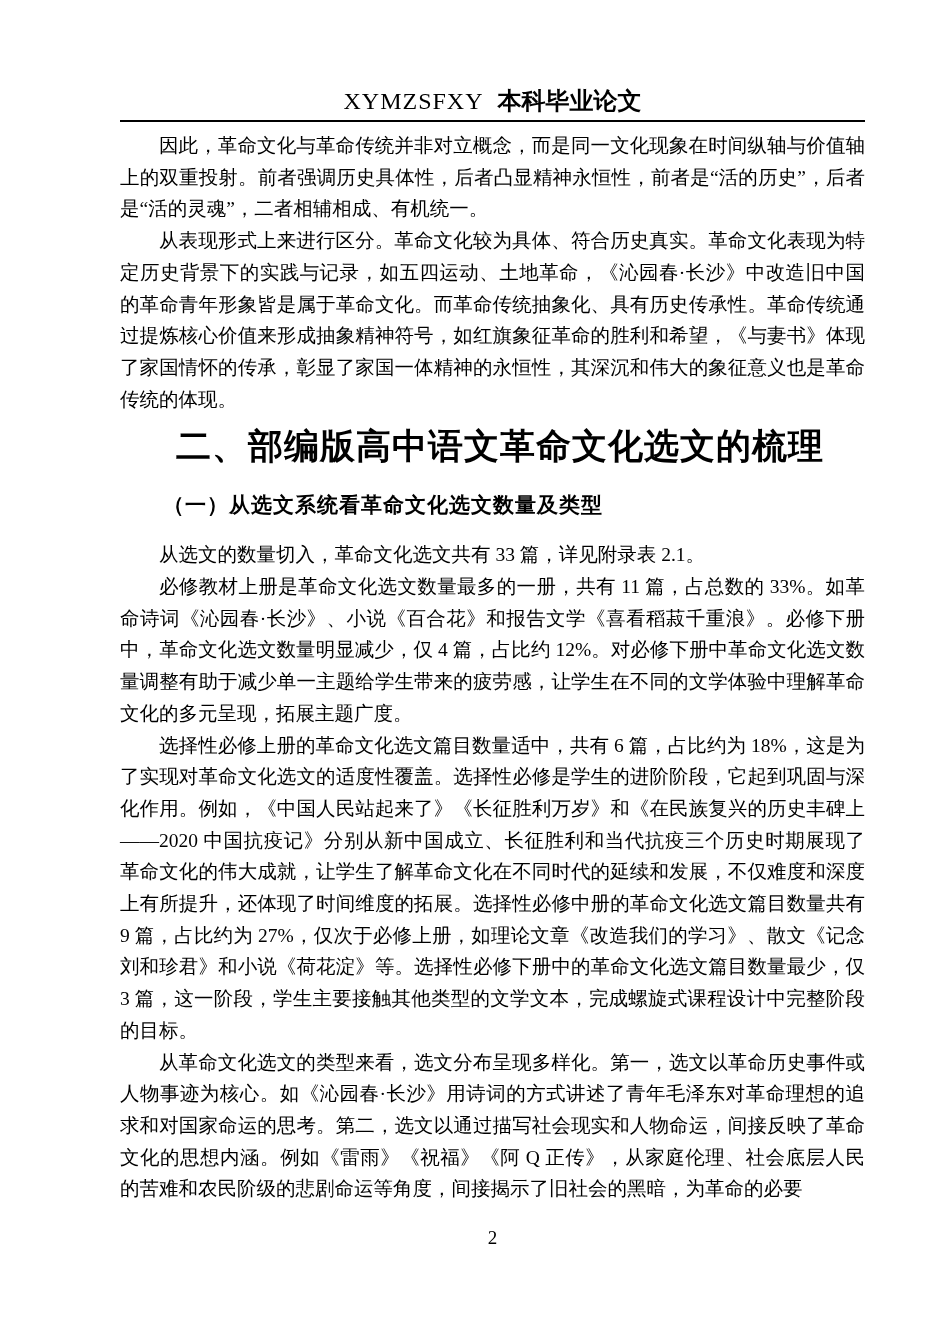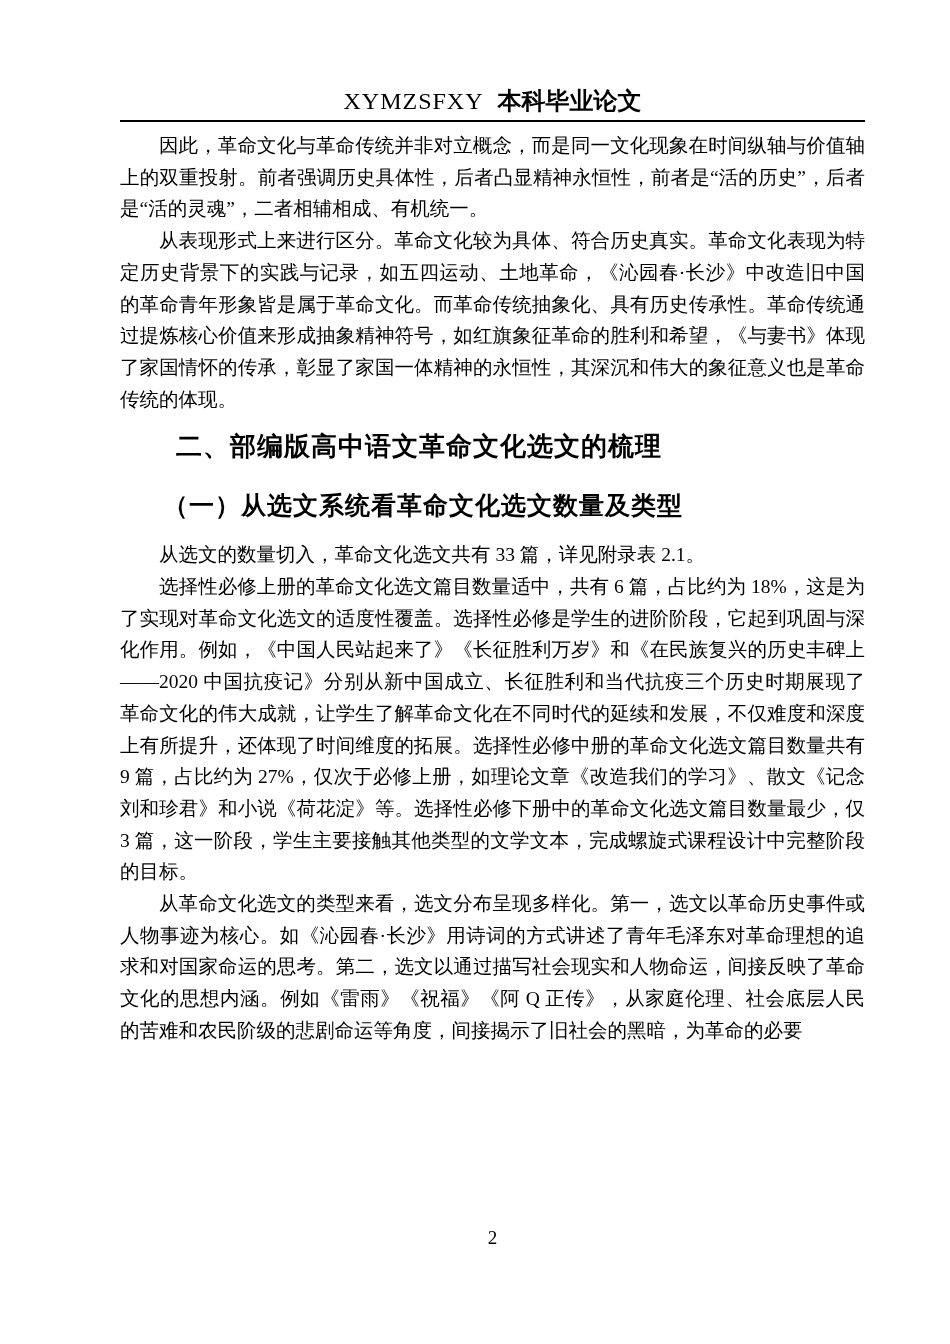--- a/index.html
+++ b/index.html
@@ -43,31 +43,31 @@
   }
   .para {
     margin: 0;
     text-indent: 2em;
   }
   .heading-1 {
     margin: 11px 0 0 0;
     padding-left: 56px;
     font-family: "Liberation Sans", "DejaVu Sans", sans-serif;
     font-weight: bold;
-    font-size: 26px;
+    font-size: 35px;
     line-height: 40px;
     text-align: left;
     letter-spacing: 1px;
   }
   .heading-2 {
     margin: 20px 0 0 0;
     padding-left: 43px;
     font-family: "Liberation Sans", "DejaVu Sans", sans-serif;
     font-weight: bold;
-    font-size: 25px;
+    font-size: 21px;
     line-height: 38px;
     text-align: left;
     letter-spacing: 1px;
   }
   .after-heading { margin-top: 15px; }
 
   
   .doc-footer {
     position: absolute;
     top: 1226px; left: 120px; width: 745px;
@@ -85,20 +85,21 @@
     <span class="latin">XYMZSFXY</span>
     <span class="cn">本科毕业论文</span>
   </div>
 
   <div class="doc-body">
     <p class="para">因此，革命文化与革命传统并非对立概念，而是同一文化现象在时间纵轴与价值轴上的双重投射。前者强调历史具体性，后者凸显精神永恒性，前者是“活的历史”，后者是“活的灵魂”，二者相辅相成、有机统一。</p>
     <p class="para">从表现形式上来进行区分。革命文化较为具体、符合历史真实。革命文化表现为特定历史背景下的实践与记录，如五四运动、土地革命，《沁园春·长沙》中改造旧中国的革命青年形象皆是属于革命文化。而革命传统抽象化、具有历史传承性。革命传统通过提炼核心价值来形成抽象精神符号，如红旗象征革命的胜利和希望，《与妻书》体现了家国情怀的传承，彰显了家国一体精神的永恒性，其深沉和伟大的象征意义也是革命传统的体现。</p>
     <h1 class="heading-1">二、部编版高中语文革命文化选文的梳理</h1>
     <h2 class="heading-2">（一）从选文系统看革命文化选文数量及类型</h2>
     <p class="para after-heading">从选文的数量切入，革命文化选文共有 33 篇，详见附录表 2.1。</p>
+    <p class="para">必修教材上册是革命文化选文数量最多的一册，共有 11 篇，占总数的 33%。如革命诗词《沁园春·长沙》、小说《百合花》和报告文学《喜看稻菽千重浪》。必修下册中，革命文化选文数量明显减少，仅 4 篇，占比约 12%。对必修下册中革命文化选文数量调整有助于减少单一主题给学生带来的疲劳感，让学生在不同的文学体验中理解革命文化的多元呈现，拓展主题广度。</p>
     <p class="para">选择性必修上册的革命文化选文篇目数量适中，共有 6 篇，占比约为 18%，这是为了实现对革命文化选文的适度性覆盖。选择性必修是学生的进阶阶段，它起到巩固与深化作用。例如，《中国人民站起来了》《长征胜利万岁》和《在民族复兴的历史丰碑上——2020 中国抗疫记》分别从新中国成立、长征胜利和当代抗疫三个历史时期展现了革命文化的伟大成就，让学生了解革命文化在不同时代的延续和发展，不仅难度和深度上有所提升，还体现了时间维度的拓展。选择性必修中册的革命文化选文篇目数量共有 9 篇，占比约为 27%，仅次于必修上册，如理论文章《改造我们的学习》、散文《记念刘和珍君》和小说《荷花淀》等。选择性必修下册中的革命文化选文篇目数量最少，仅 3 篇，这一阶段，学生主要接触其他类型的文学文本，完成螺旋式课程设计中完整阶段的目标。</p>
     <p class="para">从革命文化选文的类型来看，选文分布呈现多样化。第一，选文以革命历史事件或人物事迹为核心。如《沁园春·长沙》用诗词的方式讲述了青年毛泽东对革命理想的追求和对国家命运的思考。第二，选文以通过描写社会现实和人物命运，间接反映了革命文化的思想内涵。例如《雷雨》《祝福》《阿 Q 正传》，从家庭伦理、社会底层人民的苦难和农民阶级的悲剧命运等角度，间接揭示了旧社会的黑暗，为革命的必要</p>
   </div>
 
   <div class="doc-footer">
     <span>2</span>
   </div>
 
 </div>
 

